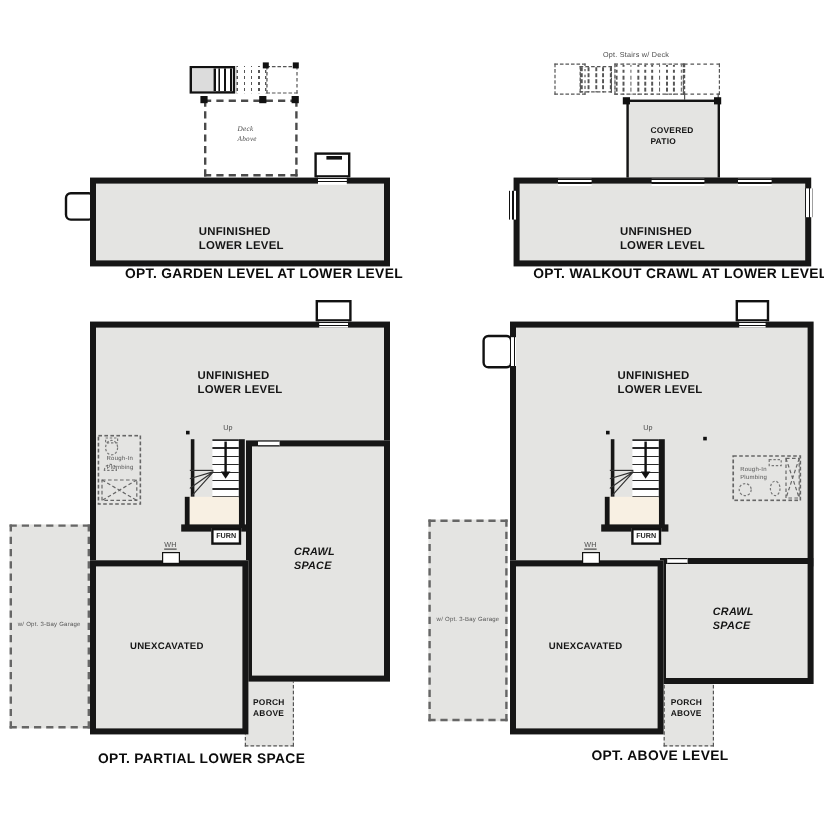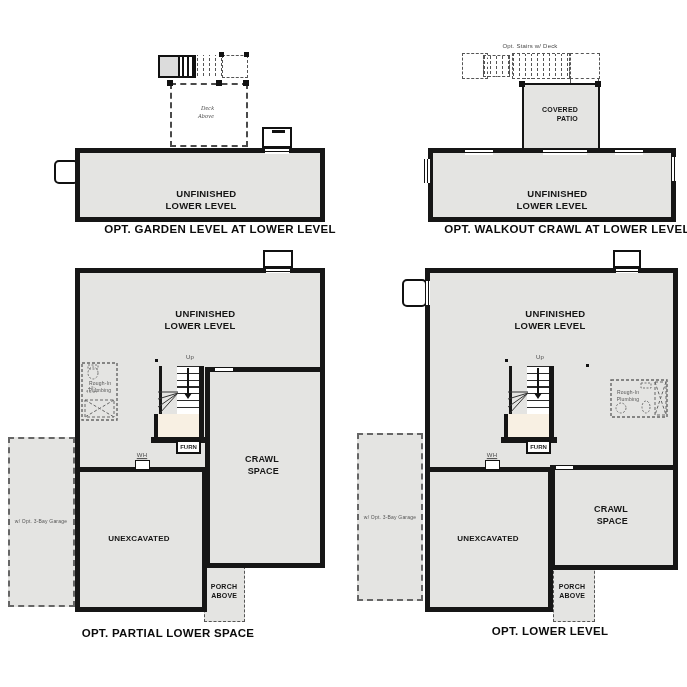--- a/index.html
+++ b/index.html
@@ -1,25 +1,25 @@
 <!DOCTYPE html>
 <html><head>
 <meta charset="utf-8">
 <style>
   html,body{margin:0;padding:0;background:#ffffff;}
   #canvas{position:relative;width:687px;height:687px;background:#ffffff;overflow:hidden;
           font-family:"Liberation Sans", sans-serif;}
   .a{position:absolute;box-sizing:border-box;}
   .room{background:#e4e4e2;border:5px solid #161616;}
   .wall{background:#161616;}
-  .lbl{font-weight:bold;color:#151515;text-align:right;white-space:pre-line;
+  .lbl{font-weight:bold;color:#151515;text-align:left;white-space:pre-line;
        transform:translate(-50%,-50%);line-height:1.3;letter-spacing:.2px;}
   .caption{font-size:11.5px;font-weight:bold;color:#0b0b0b;letter-spacing:.3px;white-space:nowrap;}
   .big{font-size:9.5px;}
-  .mid{font-size:9px;}
+  .mid{font-size:9px;font-style:italic;}
   .sm{font-size:8px;}
   .xs{font-size:7px;}
   .tiny{font-size:6px;font-weight:normal;color:#4a4a4a;}
   .micro{font-size:5px;font-weight:normal;color:#555;}
   .ital{font-style:italic;font-family:"Liberation Serif", serif;}
   .dashbox{border:2px dashed #4a4a4a;}
   .dashthin{border:1.5px dashed #555;}
   .greyfill{background:#e4e4e2;}
   .post{background:#111;}
   .vtreads{background-image:
@@ -208,16 +208,16 @@
       <path d="M0 1 H20 M20 2 L0 8 M20 2 L0 16 M20 2 L2 22" fill="none" stroke="#333" stroke-width="1"></path>
     </svg>
     <div class="a landing" style="left:504px;top:414px;width:45px;height:24px;"></div>
     <div class="a wall" style="left:501px;top:437px;width:56px;height:6px;"></div>
 
     <div class="a furn" style="left:526px;top:440px;width:25px;height:14px;">
         <span>FURN</span>
       </div>
     <div class="a lbl tiny underl" style="left:492px;top:456px;">WH</div>
     <div class="a whbox" style="left:485px;top:460px;width:15px;height:10px;"></div>
-    <div class="a lbl caption" style="left:550px;top:631px;">OPT. LOWER LEVEL</div>
+    <div class="a lbl caption" style="left:550px;top:631px;">OPT. ABOVE LEVEL</div>
   </div>
 
 </div>
 
 </body></html>

